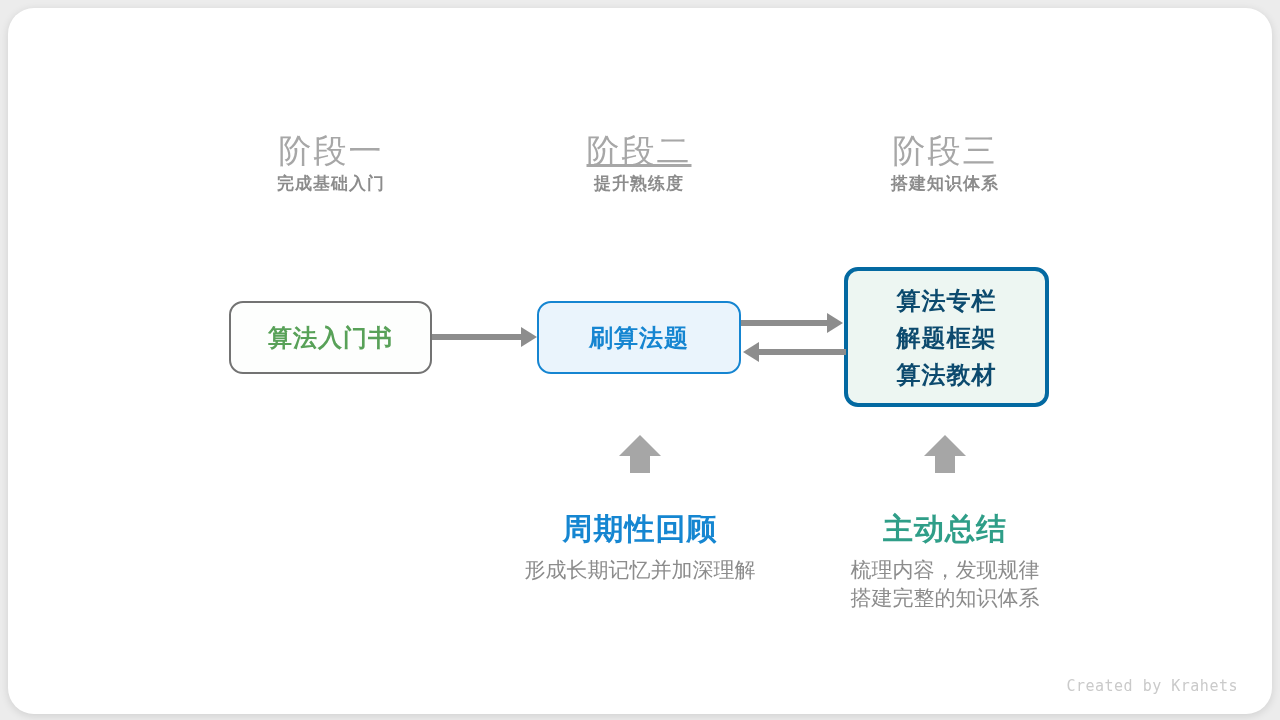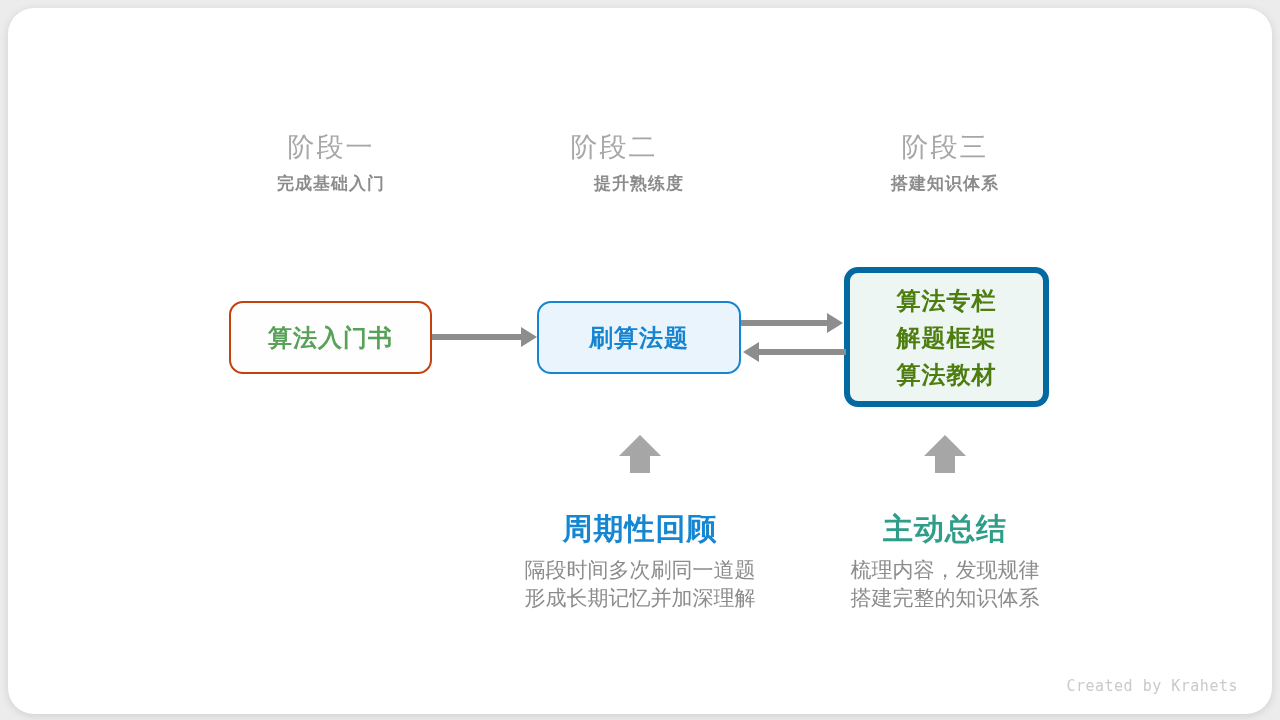--- a/index.html
+++ b/index.html
@@ -17,21 +17,21 @@
     background: #ffffff;
     border-radius: 26px;
     box-shadow: 0 2px 8px rgba(0,0,0,0.12);
   }
   .abs { position: absolute; }
 
   
   .stage-label {
     width: 300px;
     text-align: center;
-    font-size: 27px;
+    font-size: 33px;
     letter-spacing: 2px;
     color: #a7a7a7;
     font-weight: 400;
   }
   .stage-subtitle {
     width: 300px;
     text-align: center;
     font-size: 17px;
     letter-spacing: 1px;
     color: #8c8c8c;
@@ -42,23 +42,23 @@
   .node {
     border-radius: 14px;
     display: flex;
     flex-direction: column;
     align-items: center;
     justify-content: center;
     font-weight: 700;
     font-size: 24px;
     letter-spacing: 1px;
   }
-  .node-green  { border: 2px solid #c2410c; background: #fdfefd; color: #58a158; }
+  .node-green  { border: 2px solid #737373; background: #fdfefd; color: #58a158; }
   .node-blue   { border: 2px solid #1585d1; background: #eaf4fc; color: #1585d1; }
-  .node-teal   { border: 6px solid #0369a1; background: #edf6f2; color: #4d7c0f; }
+  .node-teal   { border: 4px solid #0369a1; background: #edf6f2; color: #0c4a6e; }
   .node-teal .line { line-height: 37px; }
 
   
   .h-arrow { height: 20px; }
   .h-arrow .shaft {
     position: absolute;
     top: 7px; height: 6px;
     background: #8d8d8d;
   }
   .h-arrow .head {
@@ -113,21 +113,21 @@
   }
 </style>
 </head>
 <body>
 
 <div class="card">
 
   <div class="abs stage-label" style="left:173px; top:121px;">阶段一</div>
   <div class="abs stage-subtitle" style="left:173px; top:164px;">完成基础入门</div>
 
-  <div class="abs stage-label" style="left:456px; top:121px;">阶段二</div>
+  <div class="abs stage-label" style="left:481px; top:121px;text-decoration:underline;">阶段二</div>
   <div class="abs stage-subtitle" style="left:481px; top:164px;">提升熟练度</div>
 
   <div class="abs stage-label" style="left:787px; top:121px;">阶段三</div>
   <div class="abs stage-subtitle" style="left:787px; top:164px;">搭建知识体系</div>
 
   <div class="abs node node-green" style="left:221px; top:293px; width:203px; height:73px;">
     <span>算法入门书</span>
   </div>
 
   <div class="abs node node-blue" style="left:529px; top:293px; width:204px; height:73px;">
@@ -160,21 +160,20 @@
     <div class="stem"></div>
   </div>
 
   <div class="abs up-arrow" style="left:916px; top:427px;">
     <div class="tri"></div>
     <div class="stem"></div>
   </div>
 
   <div class="abs annot-title blue" style="left:482px; top:501px;">周期性回顾</div>
   <div class="abs annot-desc" style="left:472px; top:548px;">
-    <div>隔段时间多次刷同一道题</div>
     <div>形成长期记忆并加深理解</div>
   </div>
 
   <div class="abs annot-title teal" style="left:787px; top:501px;">主动总结</div>
   <div class="abs annot-desc" style="left:777px; top:548px;">
     <div>梳理内容，发现规律</div>
     <div>搭建完整的知识体系</div>
   </div>
 
   <div class="abs credit" style="right:34px; top:669px;">Created by Krahets</div>

